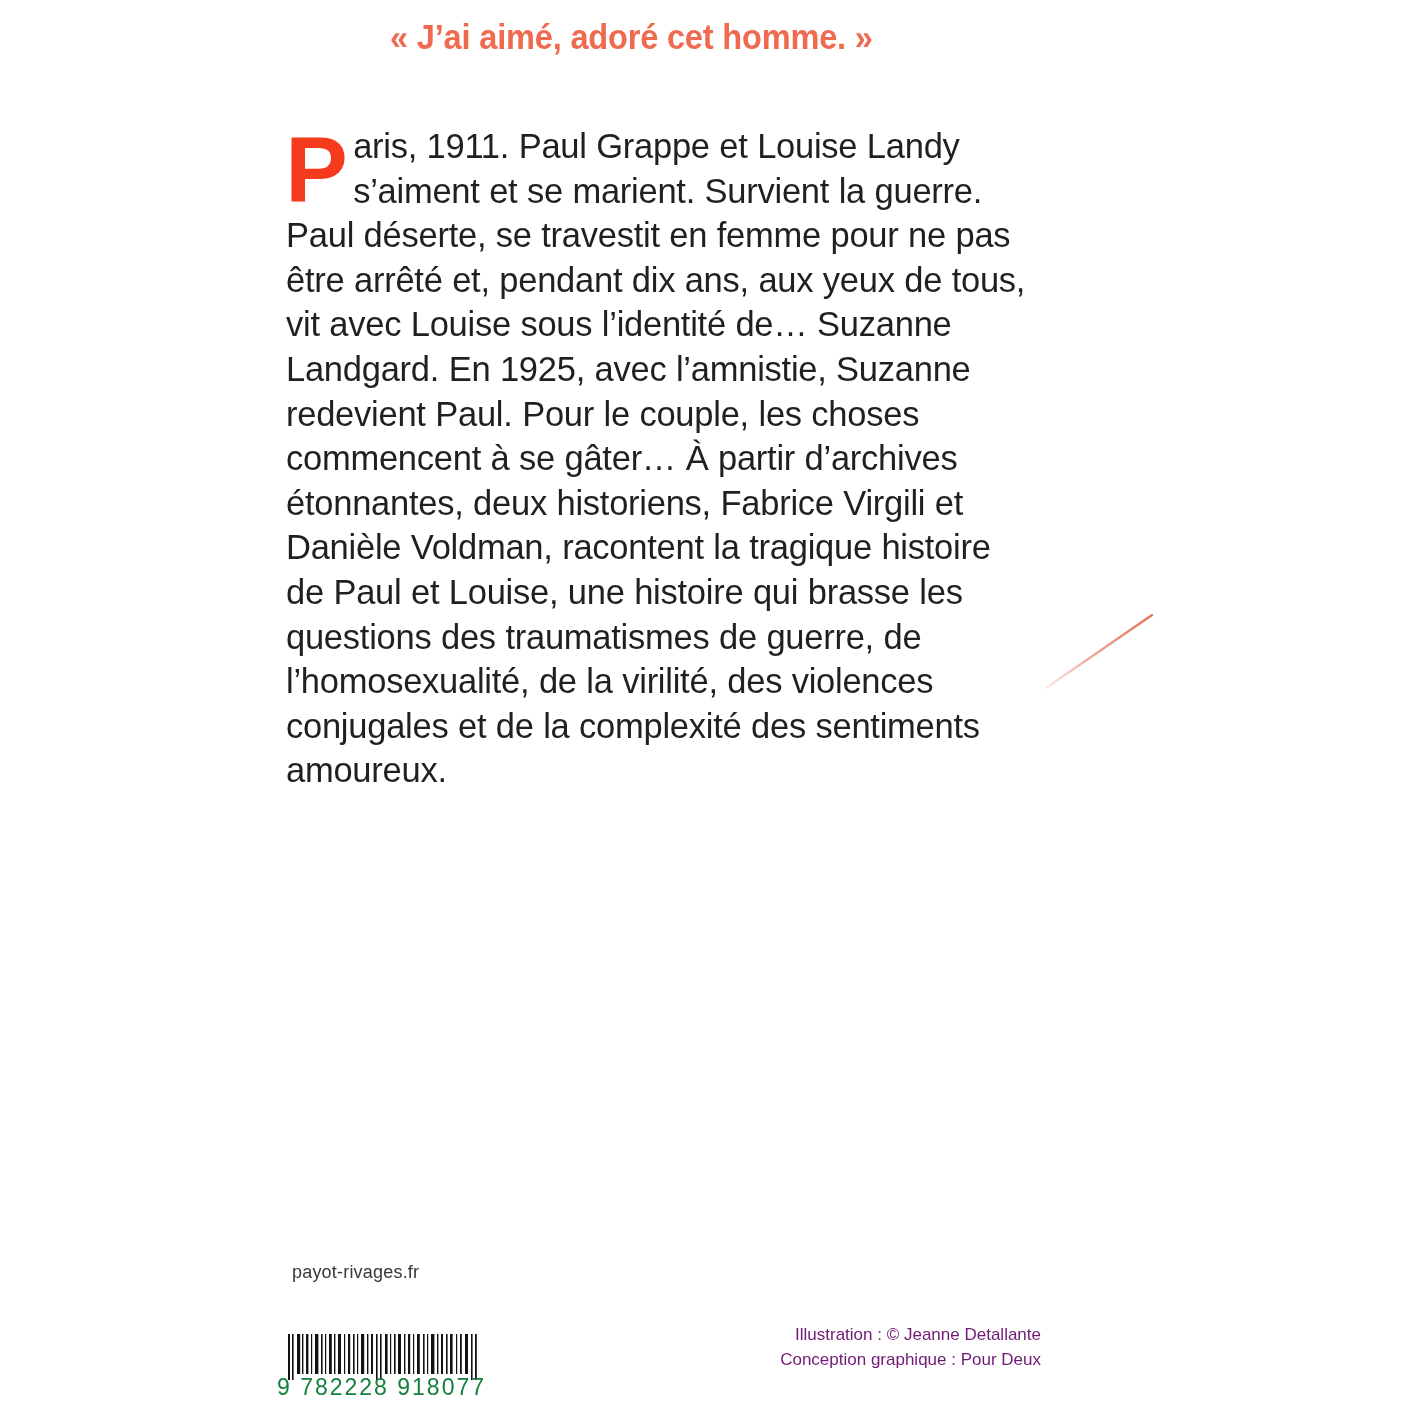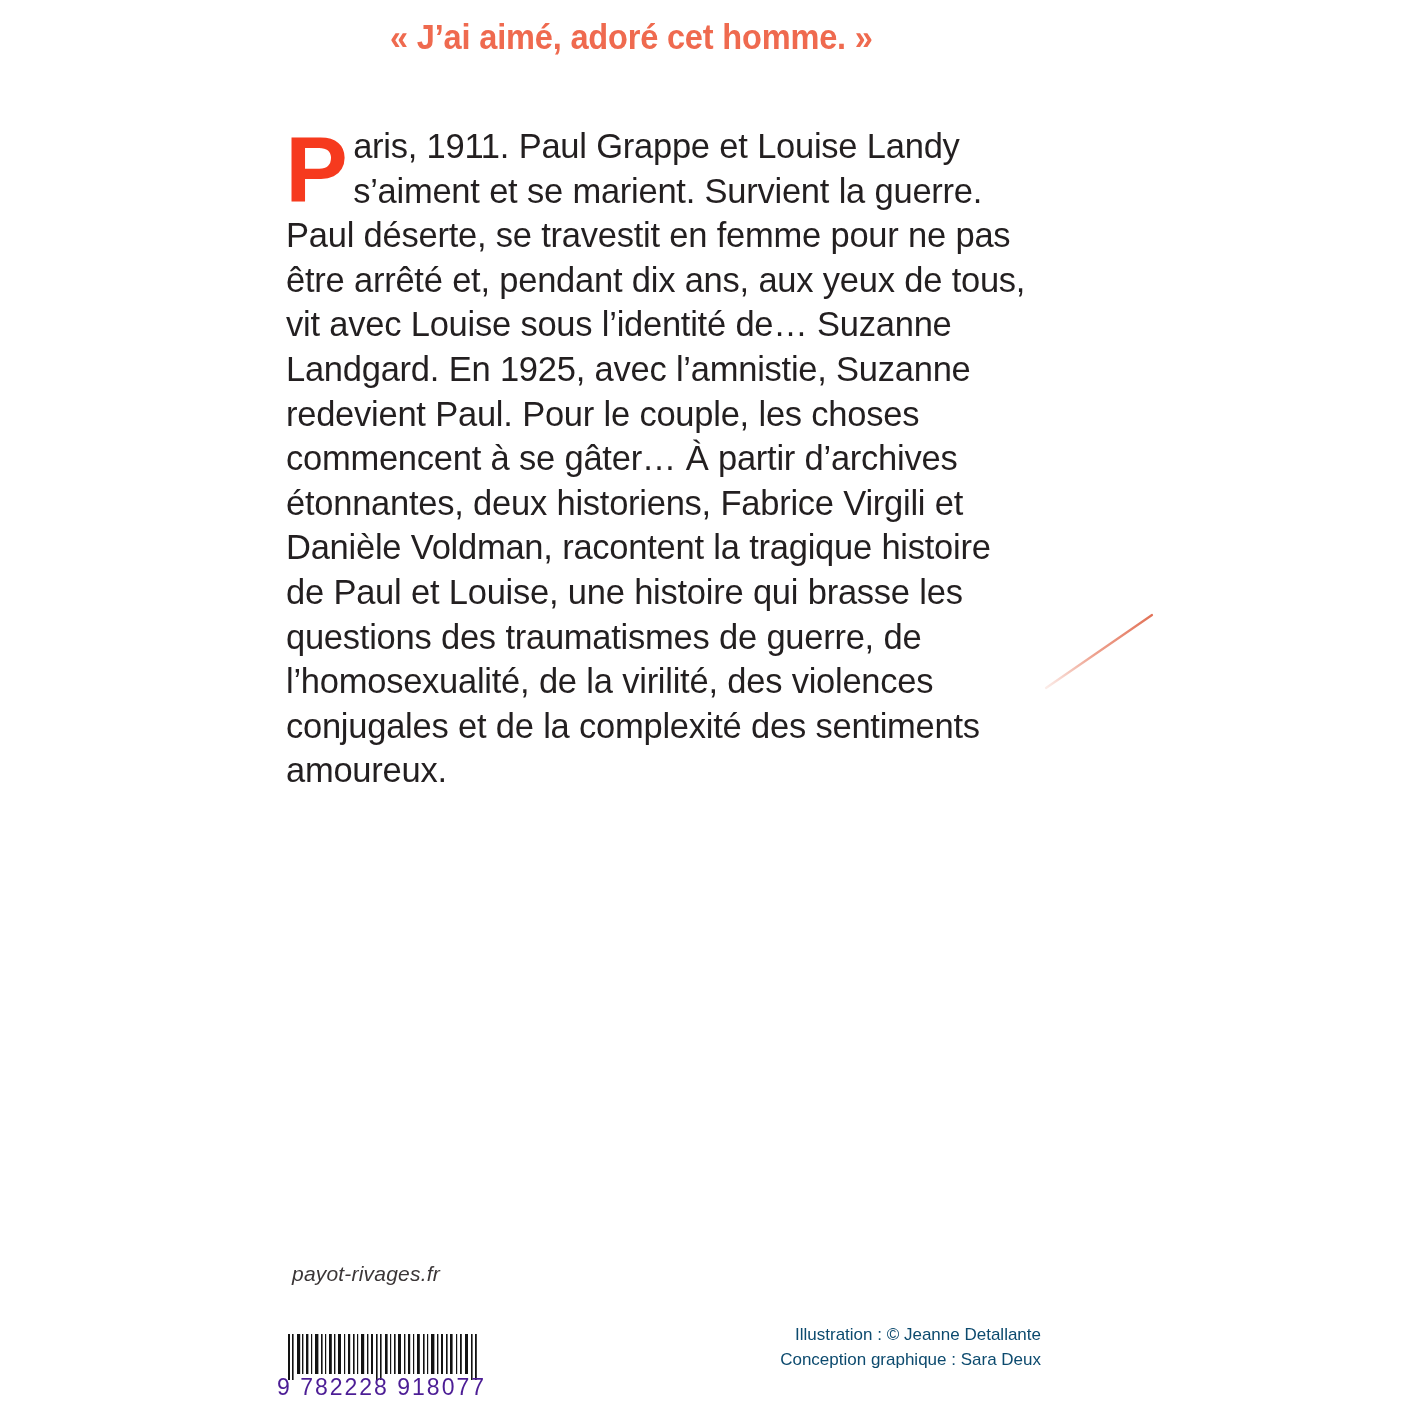--- a/index.html
+++ b/index.html
@@ -74,25 +74,24 @@
     height: 80px;
     pointer-events: none;
   }
 
   
   .site-url {
     position: absolute;
     left: 292px;
     top: 1262px;
     font-family: "Liberation Sans", sans-serif;
-    font-size: 21px;
+    font-size: 18px;
     letter-spacing: 0.2px;
     color: #3b3637;
     white-space: nowrap;
-    font-style: italic;
   }
 
   
   .barcode {
     position: absolute;
     left: 275px;
     top: 1334px;
     width: 213px;
     height: 62px;
   }
@@ -104,35 +103,35 @@
     height: 46px;
   }
   .barcode .digits {
     position: absolute;
     left: 0;
     top: 40px;
     width: 213px;
     font-family: "Liberation Sans", sans-serif;
     font-size: 23px;
     letter-spacing: 2.0px;
-    color: #4c1d95;
+    color: #15803d;
     text-align: center;
     white-space: nowrap;
   }
 
   
   .credits {
     position: absolute;
     right: 360px;
     top: 1322px;
     text-align: right;
     font-family: "Liberation Sans", sans-serif;
     font-size: 17px;
     line-height: 25px;
-    color: #0c4a6e;
+    color: #701a75;
     white-space: nowrap;
   }
 </style>
 </head>
 <body>
 
 <div class="cover">
 
   <div class="headline">« J’ai aimé, adoré cet homme. »</div>
 
@@ -200,16 +199,16 @@
         <rect x="190" y="0" width="3.0" height="40"></rect>
         <rect x="196" y="0" width="1.6" height="46"></rect>
         <rect x="200" y="0" width="1.8" height="46"></rect>
       </g>
     </svg>
     <div class="digits">9  782228  918077</div>
   </div>
 
   <div class="credits">
     <div>Illustration : © Jeanne Detallante</div>
-    <div>Conception graphique : Sara Deux</div>
+    <div>Conception graphique : Pour Deux</div>
   </div>
 
 </div>
 
 </body></html>

